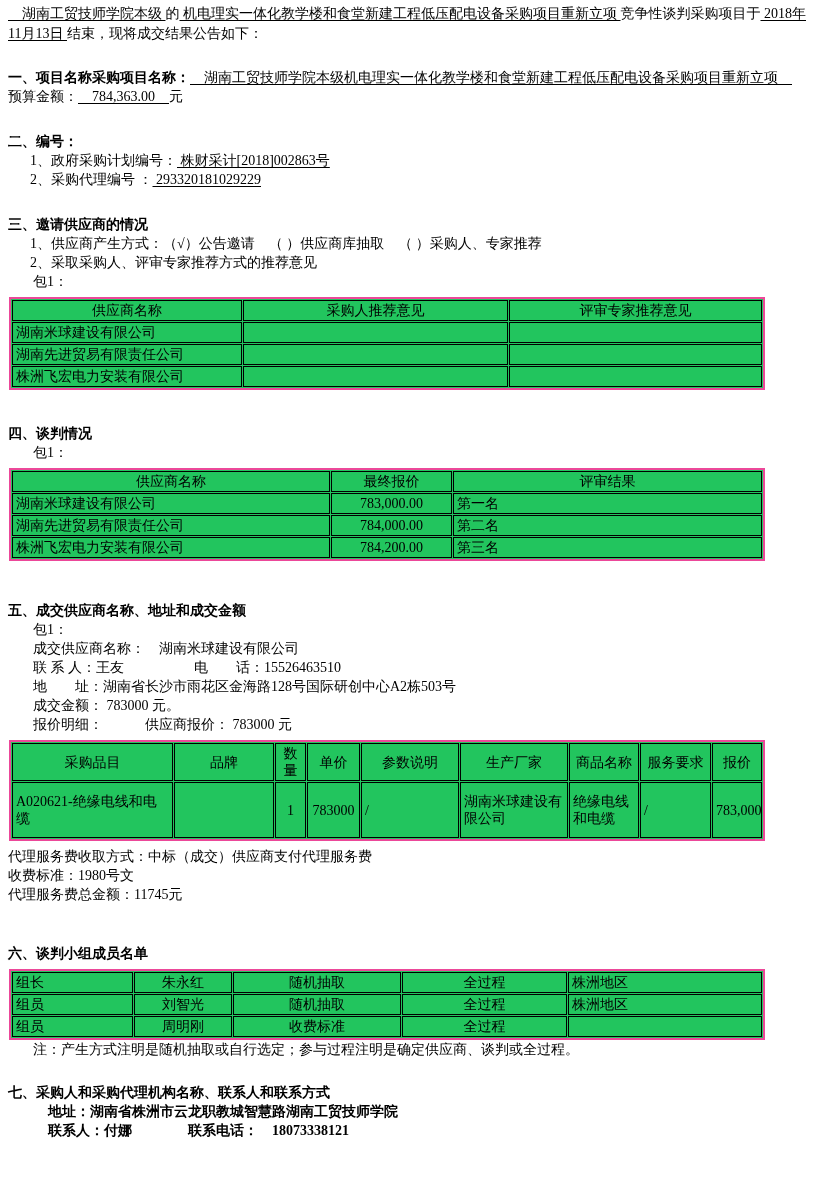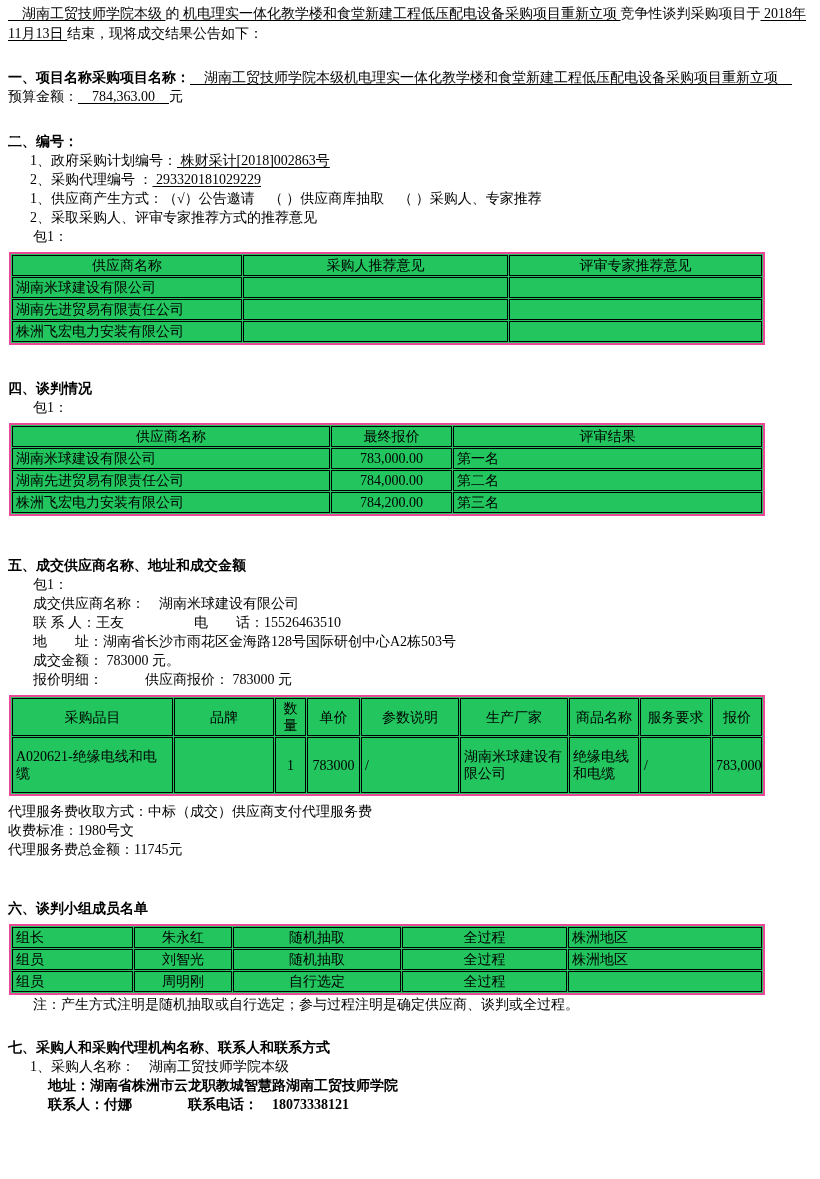--- a/index.html
+++ b/index.html
@@ -56,20 +56,21 @@
 <div class="doc">
 
   <p class="intro"><span class="u">　湖南工贸技师学院本级 </span><span>的</span><span class="u"> 机电理实一体化教学楼和食堂新建工程低压配电设备采购项目重新立项 </span><span>竞争性谈判采购项目于</span><span class="u"> 2018年11月13日 </span><span>结束，现将成交结果公告如下：</span></p>
 
   <p class="mt24"><span class="h">一、项目名称采购项目名称：</span><span class="u">　湖南工贸技师学院本级机电理实一体化教学楼和食堂新建工程低压配电设备采购项目重新立项　</span><span>　　</span><span>预算金额：</span><span class="u">　784,363.00　</span><span>元</span></p>
 
   <p class="h mt26">二、编号：</p>
   <p class="ind1"><span>1、政府采购计划编号：</span><span class="u"> 株财采计[2018]002863号 </span></p>
   <p class="ind1"><span>2、采购代理编号 ：</span><span class="u"> 293320181029229 </span></p>
 
+  <p class="h mt26">三、邀请供应商的情况</p>
   <p class="ind1">1、供应商产生方式：（√）公告邀请　（ ）供应商库抽取　（ ）采购人、专家推荐</p>
   <p class="ind1">2、采取采购人、评审专家推荐方式的推荐意见</p>
   <p class="pkg">包1：</p>
 
   <table class="tbl mt6">
     <colgroup>
         <col style="width:230px">
         <col style="width:265px">
         <col>
       </colgroup>
@@ -201,27 +202,26 @@
     <tr>
       <td class="tl">组员</td>
       <td>刘智光</td>
       <td>随机抽取</td>
       <td>全过程</td>
       <td class="tl">株洲地区</td>
     </tr>
     <tr>
       <td class="tl">组员</td>
       <td>周明刚</td>
-      <td>自行选定</td>
+      <td>收费标准</td>
       <td>全过程</td>
       <td class="tl"></td>
     </tr>
   </tbody>
     </table>
 
   <p class="pkg">注：产生方式注明是随机抽取或自行选定；参与过程注明是确定供应商、谈判或全过程。</p>
 
   <p class="h mt24">七、采购人和采购代理机构名称、联系人和联系方式</p>
-  <p class="ind1">1、采购人名称：　湖南工贸技师学院本级</p>
   <p class="ind2">地址：湖南省株洲市云龙职教城智慧路湖南工贸技师学院</p>
   <p class="ind2">联系人：付娜　　　　联系电话：　18073338121</p>
 
 </div>
 
 </body></html>

